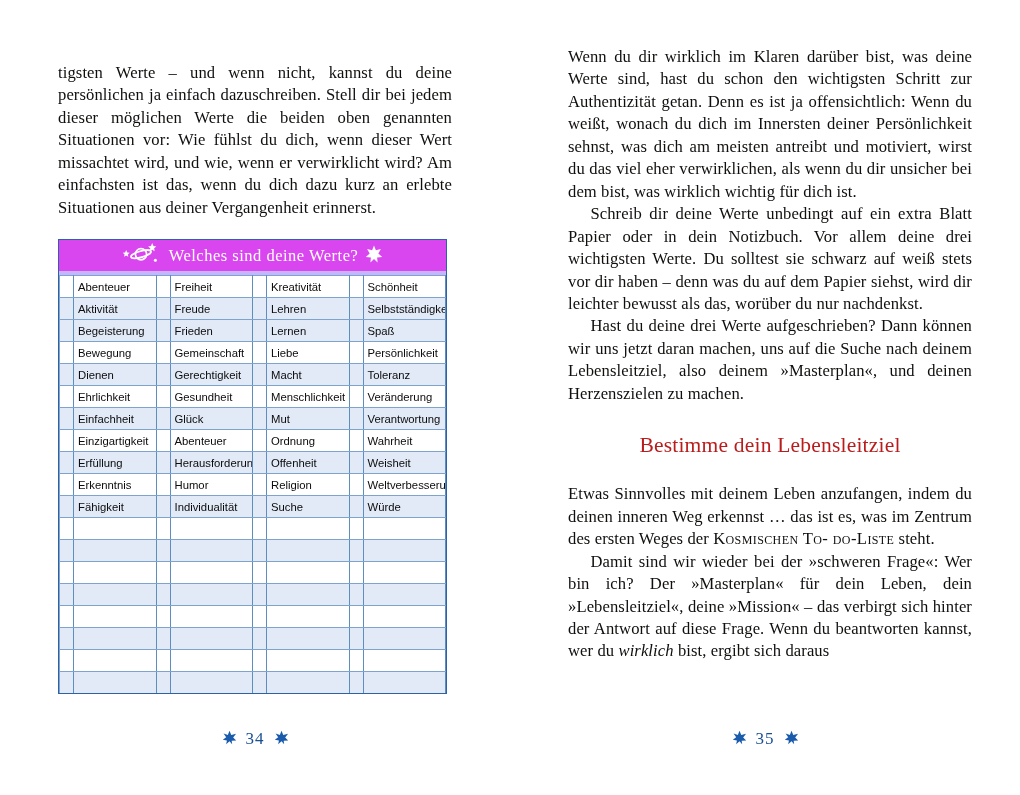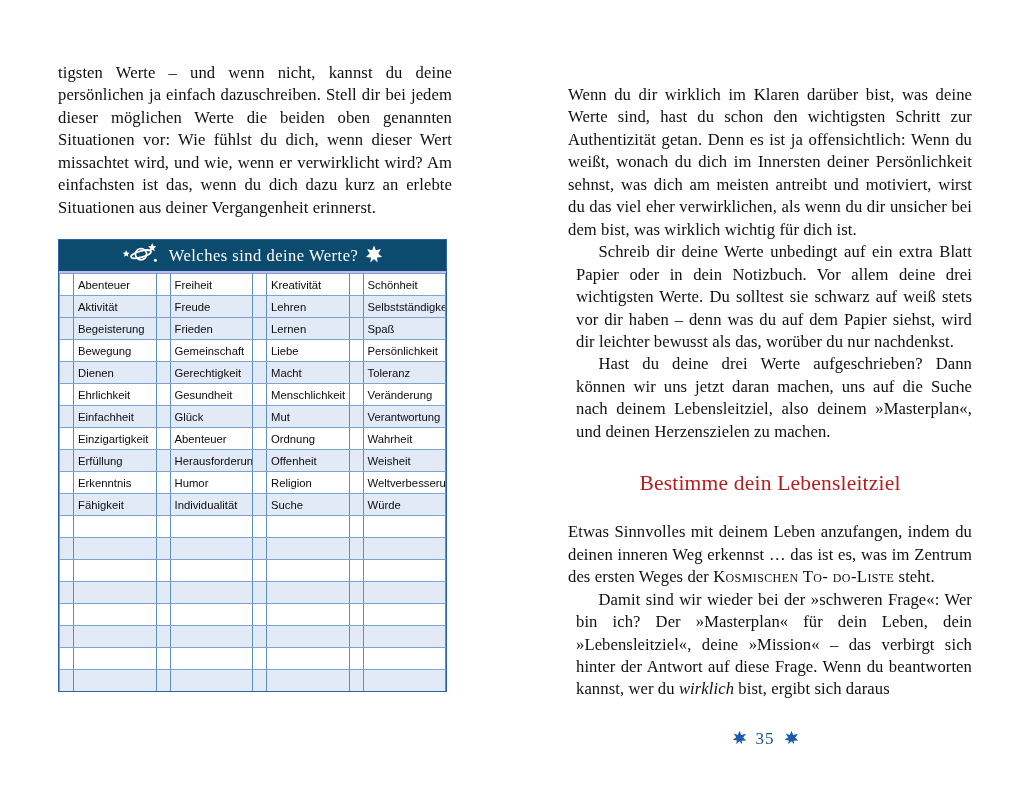--- a/index.html
+++ b/index.html
@@ -17,35 +17,35 @@
     inset:0;
     display:flex;
   }
   .page{
     position:relative;
     width:510px;
     height:795px;
     box-sizing:border-box;
   }
   .page-left{ padding:62px 58px 0 58px; }
-  .page-right{ padding:84px 48px 0 58px; }
+  .page-right{ padding:46px 48px 0 58px; }
 
   
   p.body{
     margin:0;
     font-family:"Liberation Serif", serif;
     font-size:16.6px;
     line-height:22.45px;
     text-align:justify;
     text-justify:inter-word;
     hyphens:none;
     color:#100f0d;
     letter-spacing:0.1px;
   }
-  p.body + p.body{ text-indent:1.35em;margin-left:8px; }
+  p.body + p.body{ text-indent:1.35em; }
   .smallcaps{ font-variant:small-caps; letter-spacing:0.4px; }
   .ital{ font-style:italic; }
 
   
   h2.section-head{
     margin:0;
     font-family:"Liberation Serif", serif;
     font-weight:400;
     font-size:21.5px;
     line-height:26px;
@@ -58,28 +58,28 @@
 
   
   .values-table-wrap{
     margin-top:20px;
     width:389px;
     border:1px solid #2b63a6;
     box-sizing:border-box;
     background:#ffffff;
   }
   .vt-header{
-    background:#0c4a6e;
+    background:#d946ef;
     height:31px;
     display:flex;
     align-items:center;
     justify-content:center;
     gap:7px;
     position:relative;
-    border-bottom:2px solid #c4b5fd;
+    border-bottom:4px solid #c4b5fd;
   }
   .vt-header-title{
     color:#ffffff;
     font-family:"Liberation Serif", serif;
     font-size:16.5px;
     letter-spacing:0.5px;
     white-space:nowrap;
   }
   .planet-icon{ display:block; }
   .star-icon{ display:block; }
@@ -354,20 +354,35 @@
               <td class="txt"></td>
               <td class="chk"></td>
               <td class="txt"></td>
               <td class="chk"></td>
               <td class="txt"></td>
             </tr>
           </tbody>
       </table>
     </div>
 
+    <div class="folio">
+      <span class="star-icon">
+        <svg width="15" height="15" viewBox="0 0 18 18" aria-hidden="true">
+          <path d="M9 0.8 L11.1 6.0 L16.9 4.4 L13.4 9.0 L17.0 12.6 L11.6 12.8 L12.2 17.2
+                   L9 13.6 L5.0 17.0 L5.9 12.5 L1.0 11.6 L5.0 8.6 L1.9 4.2 L7.0 5.9 Z" fill="#1a5bab"></path>
+        </svg>
+      </span>
+      <span class="folio-num">34</span>
+      <span class="star-icon">
+        <svg width="15" height="15" viewBox="0 0 18 18" aria-hidden="true">
+          <path d="M9 0.8 L11.1 6.0 L16.9 4.4 L13.4 9.0 L17.0 12.6 L11.6 12.8 L12.2 17.2
+                   L9 13.6 L5.0 17.0 L5.9 12.5 L1.0 11.6 L5.0 8.6 L1.9 4.2 L7.0 5.9 Z" fill="#1a5bab"></path>
+        </svg>
+      </span>
+    </div>
   </div>
 
   <div class="page page-right">
 
     <p class="body">Wenn du dir wirklich im Klaren darüber bist, was deine Werte sind, hast du schon den wichtigsten Schritt zur Authentizität getan. Denn es ist ja offensichtlich: Wenn du weißt, wonach du dich im Innersten deiner Persönlichkeit sehnst, was dich am meisten antreibt und motiviert, wirst du das viel eher verwirklichen, als wenn du dir unsicher bei dem bist, was wirklich wichtig für dich ist.</p>
     <p class="body">Schreib dir deine Werte unbedingt auf ein extra Blatt Papier oder in dein Notizbuch. Vor allem deine drei wichtigsten Werte. Du solltest sie schwarz auf weiß stets vor dir haben – denn was du auf dem Papier siehst, wird dir leichter bewusst als das, worüber du nur nachdenkst.</p>
     <p class="body">Hast du deine drei Werte aufgeschrieben? Dann können wir uns jetzt daran machen, uns auf die Suche nach deinem Lebensleitziel, also deinem »Masterplan«, und deinen Herzenszielen zu machen.</p>
 
     <div class="head-space-top"></div>
     <h2 class="section-head">Bestimme dein Lebensleitziel</h2>

